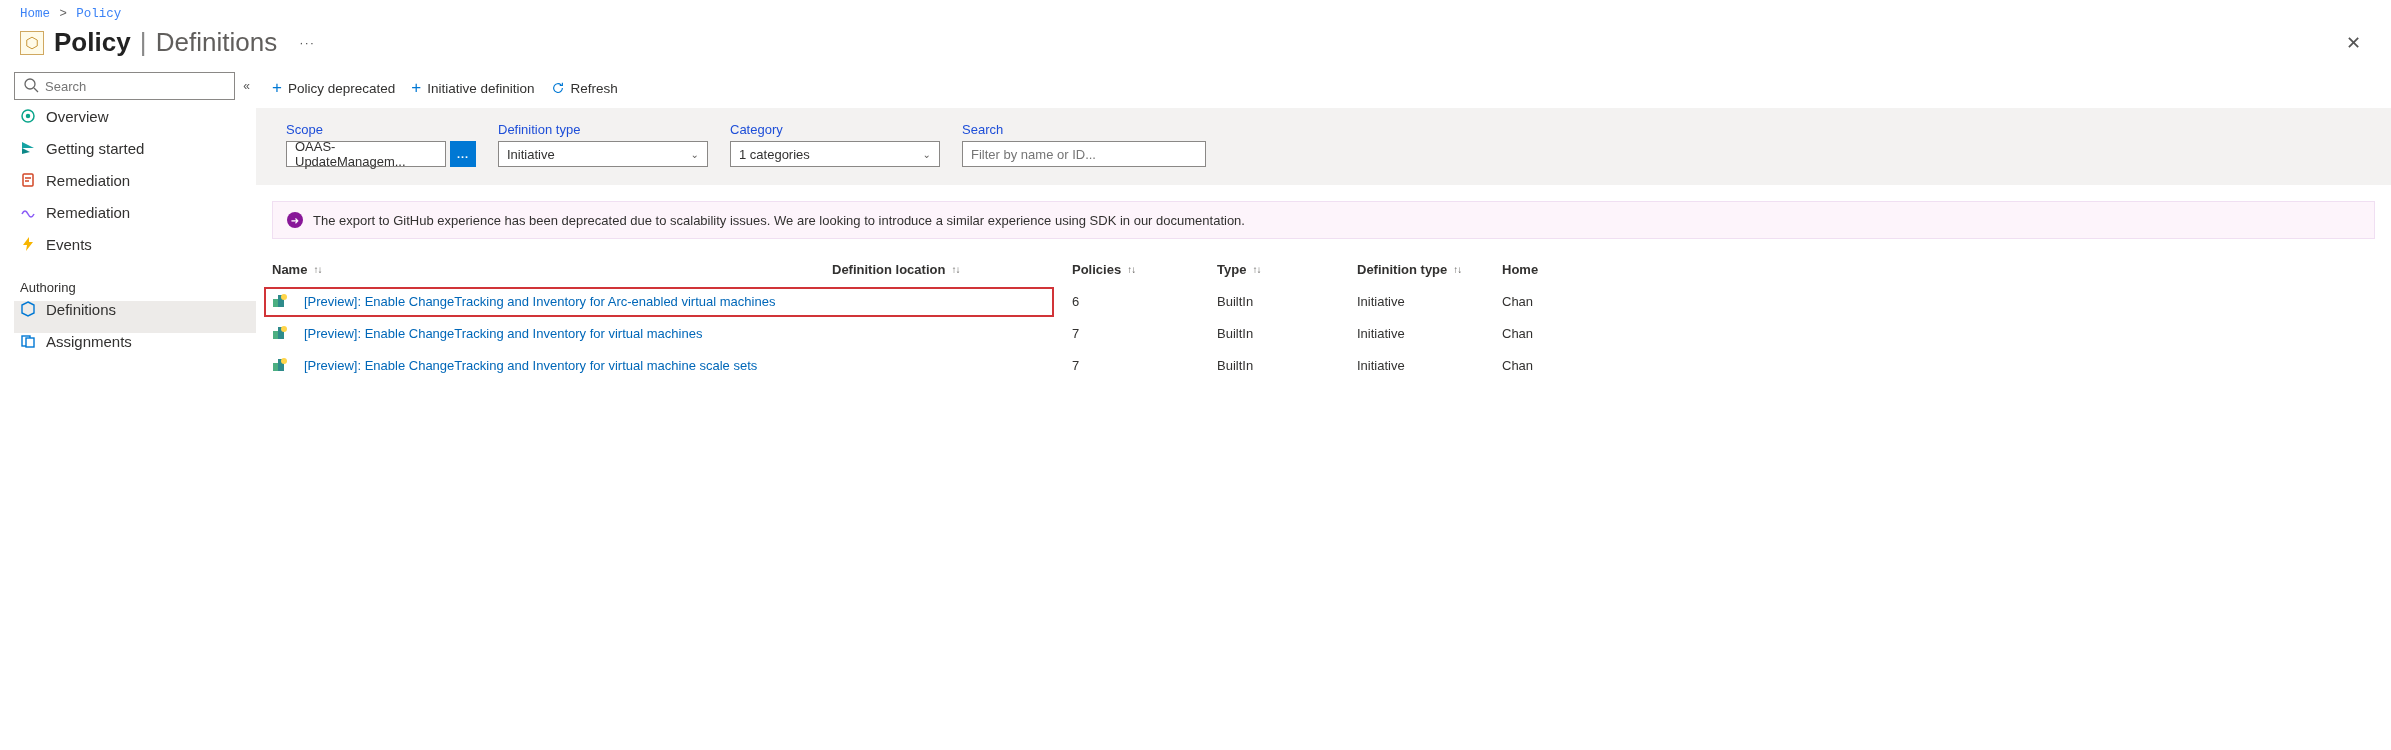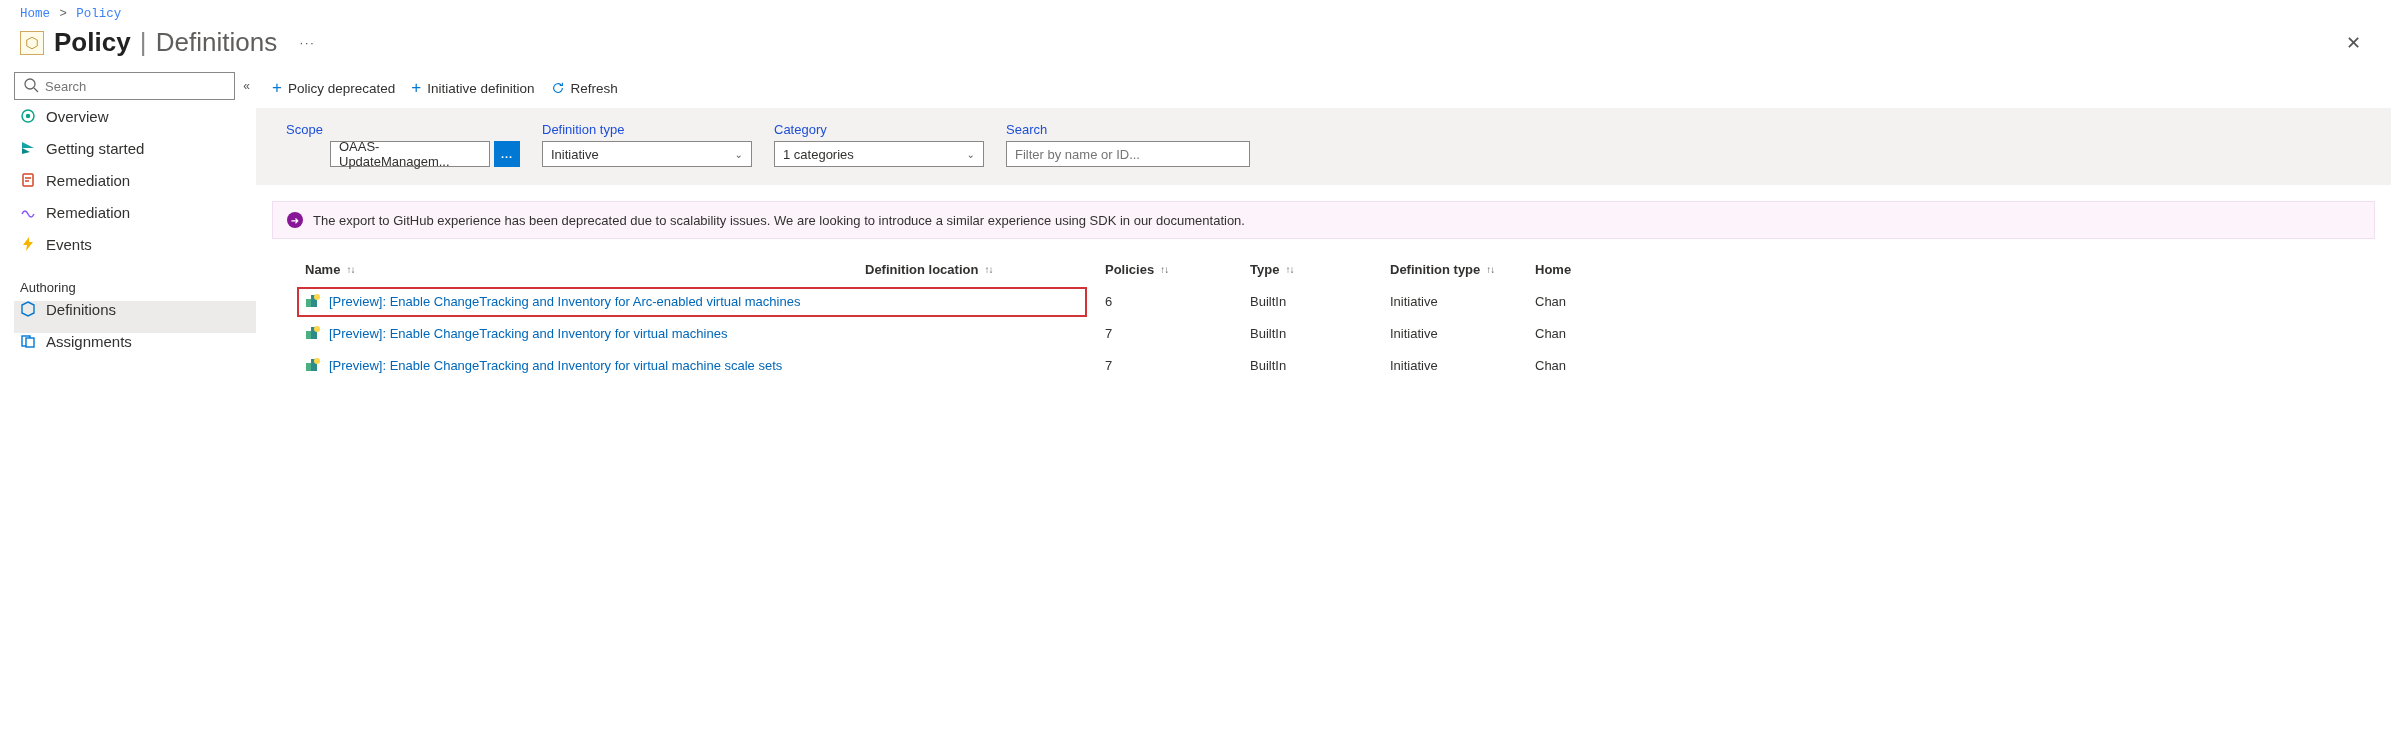--- a/index.html
+++ b/index.html
@@ -33,40 +33,40 @@
 
   .main { flex: 1; }
   .toolbar { display: flex; align-items: center; height: 40px; padding-left: 16px; gap: 16px; }
   .tbtn { display: flex; align-items: center; gap: 6px; color: #323130; cursor: pointer; font-size: 13.5px; }
   .tbtn .plus { color: #0078d4; font-size: 17px; font-weight: 400; }
   .tbtn .refresh-ic { width: 14px; height: 14px; }
 
   .filters { background: #f3f2f1; padding: 14px 30px 18px; display: flex; gap: 22px; }
   .fgroup { display: flex; flex-direction: column; gap: 4px; }
   .fgroup label { font-size: 13px; color: #1d4ed8; }
-  .frow { display: flex; align-items: center; margin-left: 44px; }
+  .frow { display: flex; align-items: center; }
   .select, .sinput { height: 26px; border: 1px solid #8a8886; background: #fff; padding: 0 8px; font-size: 13px; display: flex; align-items: center; justify-content: space-between; }
   .select { cursor: pointer; }
   .chev { margin-left: 8px; font-size: 10px; color: #605e5c; }
   .scope-sel { width: 160px; }
   .scope-btn { width: 26px; height: 26px; background: #0078d4; color: #fff; font-weight: 700; display: flex; align-items: center; justify-content: center; margin-left: 4px; cursor: pointer; letter-spacing: 1px; font-size: 11px; }
   .def-sel, .cat-sel { width: 210px; }
   .search-in { width: 244px; }
   .search-in input { border: none; outline: none; width: 100%; font-size: 13px; }
 
   .banner { margin: 16px 16px 6px; background: #fdf4fb; border: 1px solid #f0dff2; padding: 10px 14px; display: flex; align-items: center; gap: 10px; font-size: 13px; color: #323130; }
   .banner .bicon { width: 16px; height: 16px; border-radius: 50%; background: #881798; color: #fff; font-size: 10px; display: flex; align-items: center; justify-content: center; }
 
   .table { margin: 14px 16px 0; }
-  .thead, .trow { display: grid; grid-template-columns: 560px 240px 145px 140px 145px 55px; align-items: center; height: 32px; margin-left: 33px; }
+  .thead, .trow { display: grid; grid-template-columns: 560px 240px 145px 140px 145px 55px; align-items: center; height: 32px; }
   .thead { font-weight: 600; font-size: 13px; }
   .th { display: flex; align-items: center; gap: 6px; cursor: pointer; }
   .sort { font-size: 10px; color: #605e5c; letter-spacing: -1px; }
   .trow { font-size: 13px; border-top: 0px solid #edebe9; }
-  .name-cell { display: flex; align-items: center; gap: 8px; }
+  .name-cell { display: flex; align-items: center; gap: 16px; }
   .name-cell a { color: #0067b8; text-decoration: none; }
   .ini-icon { width: 16px; height: 16px; }
   .row-highlight { border: 2.5px solid #d13438; position: absolute; left: -8px; top: -5px; height: 30px; width: 790px; pointer-events: none; }
 
   svg.ico { width: 16px; height: 16px; }
 </style>
 </head>
 <body>
 
 <div class="breadcrumb">

